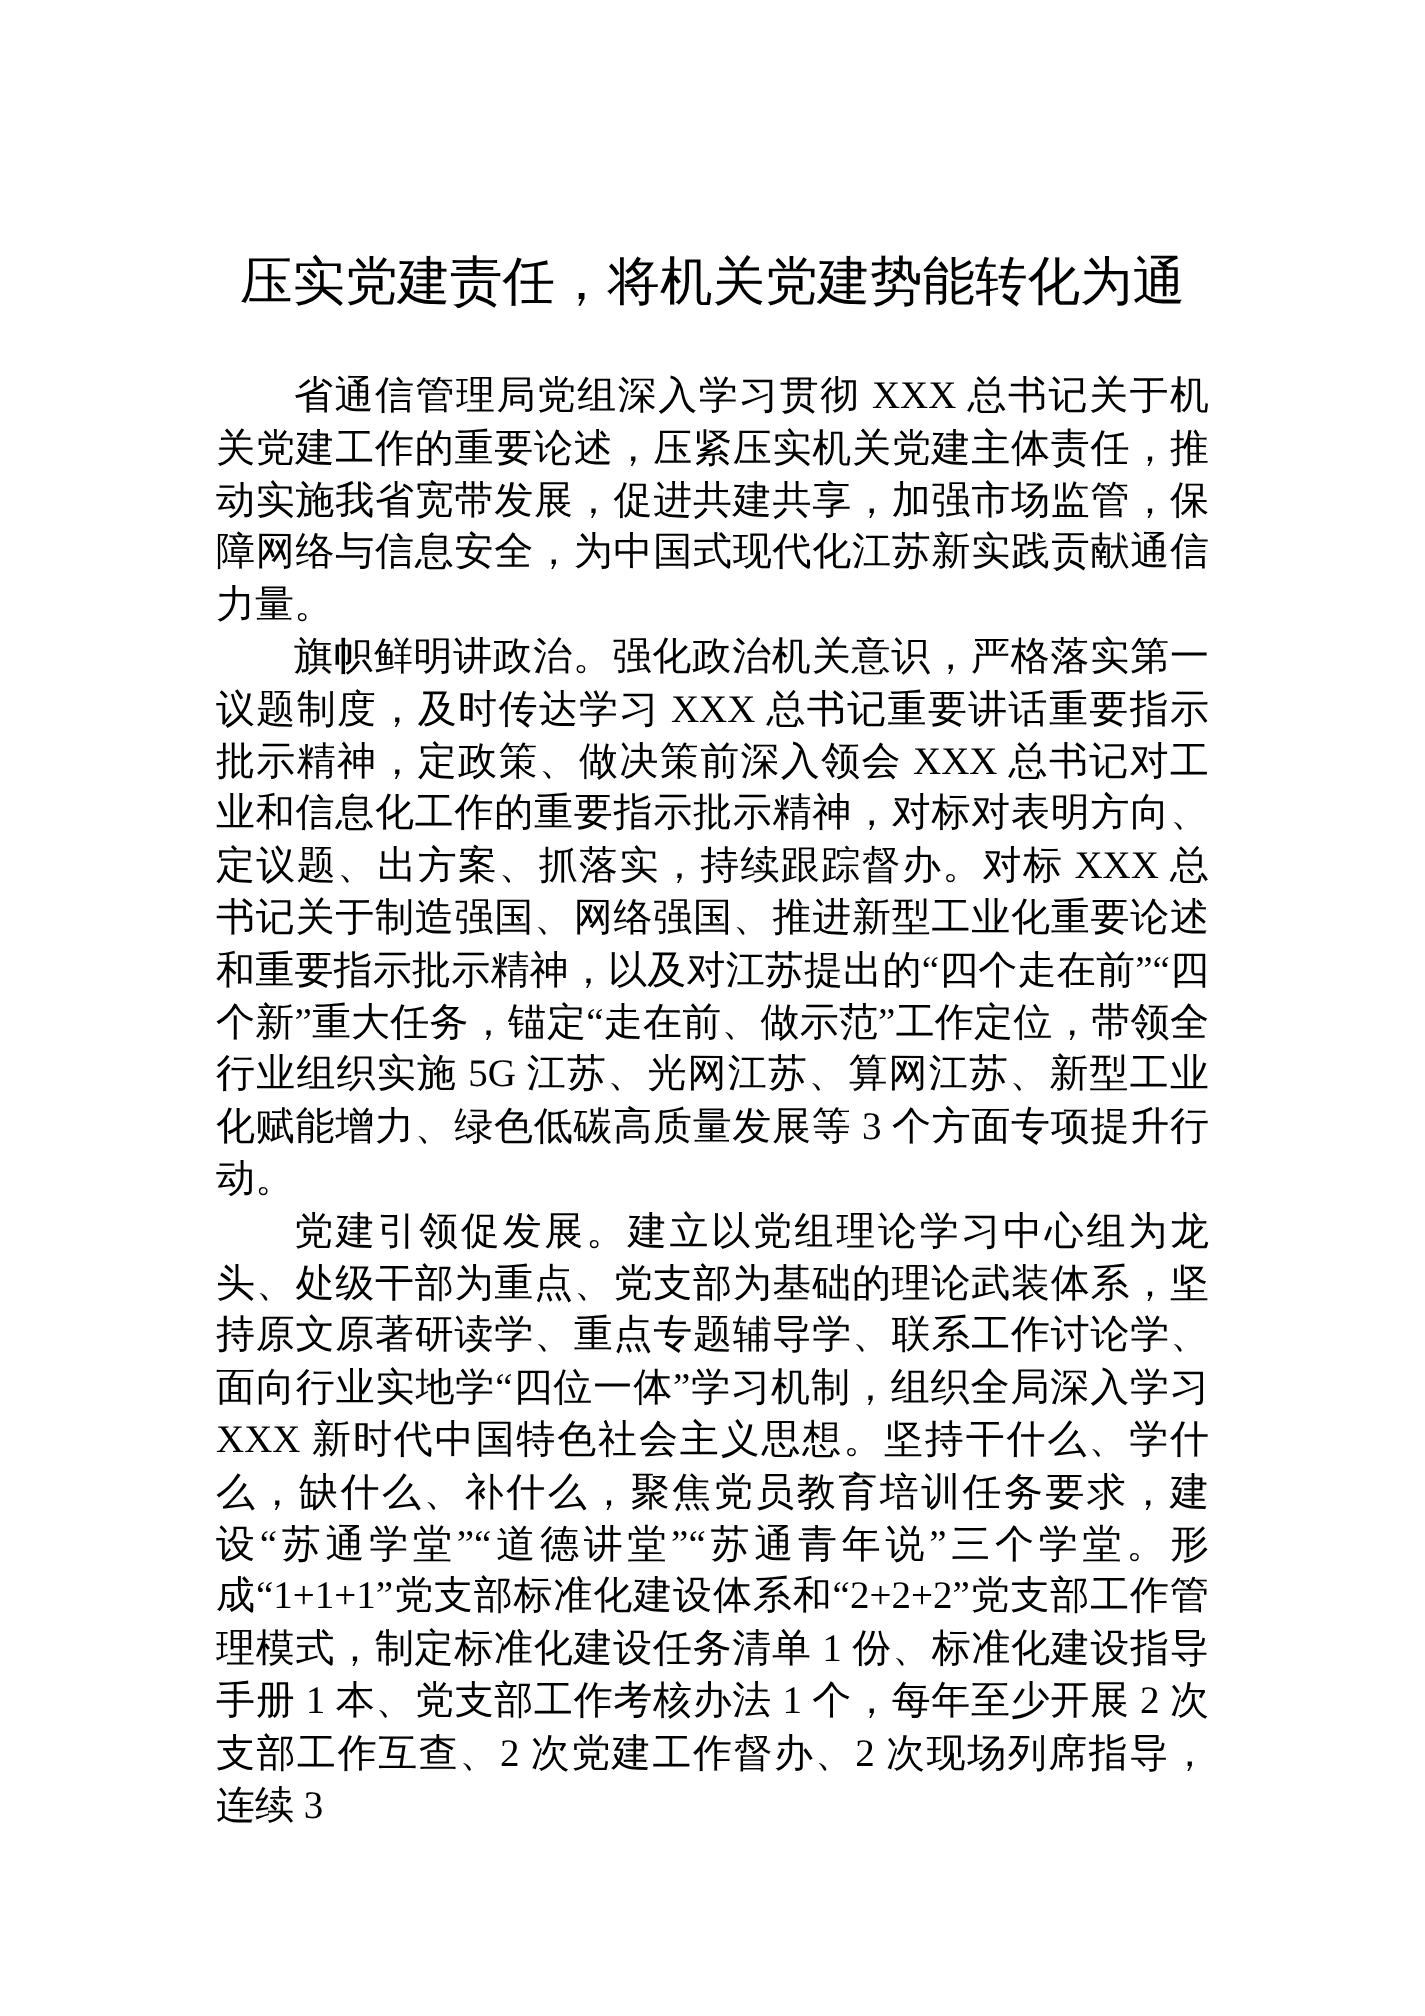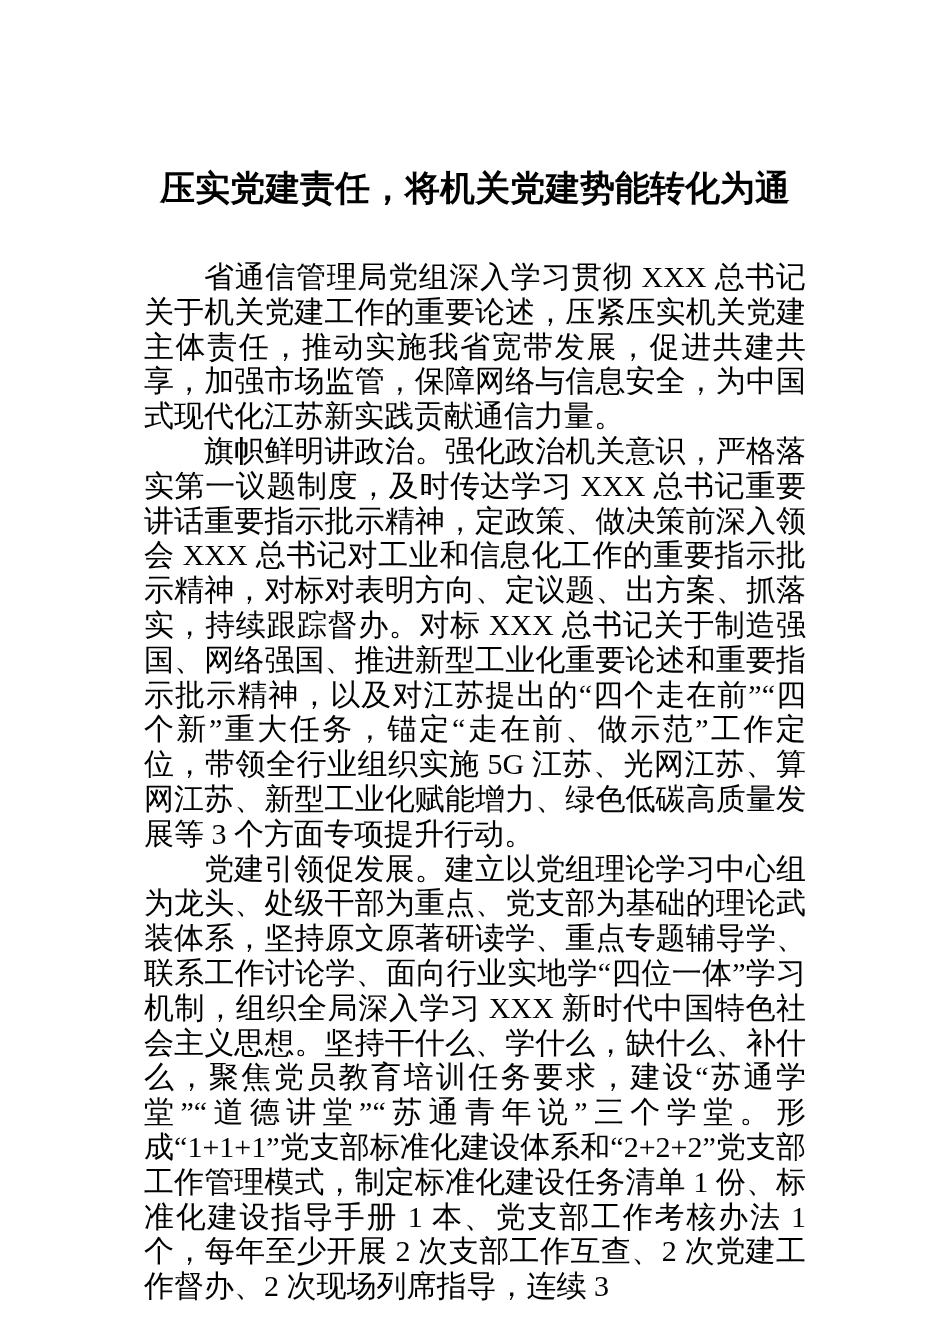--- a/index.html
+++ b/index.html
@@ -16,31 +16,31 @@
     box-sizing: border-box;
     width: 950px;
     height: 1344px;
     background: #ffffff;
     color: #000000;
     padding: 151px 144px 0 144px;
   }
   .doc-title {
     margin: 0;
     font-family: "Liberation Sans", "DejaVu Sans", sans-serif;
-    font-weight: 700;
+    font-weight: 400;
     font-size: 35px;
     line-height: 73px;
     text-align: center;
     letter-spacing: 0;
   }
   .doc-body {
-    margin-top: 36px;
+    margin-top: 23px;
     width: 662px;
     font-family: "Liberation Serif", "DejaVu Serif", serif;
-    font-size: 30px;
+    font-size: 26px;
     line-height: 34.8px;
     text-align: justify;
     text-justify: inter-ideograph;
   }
   .doc-paragraph {
     margin: 0;
     padding: 0;
     text-indent: 2em;
   }
 </style>

